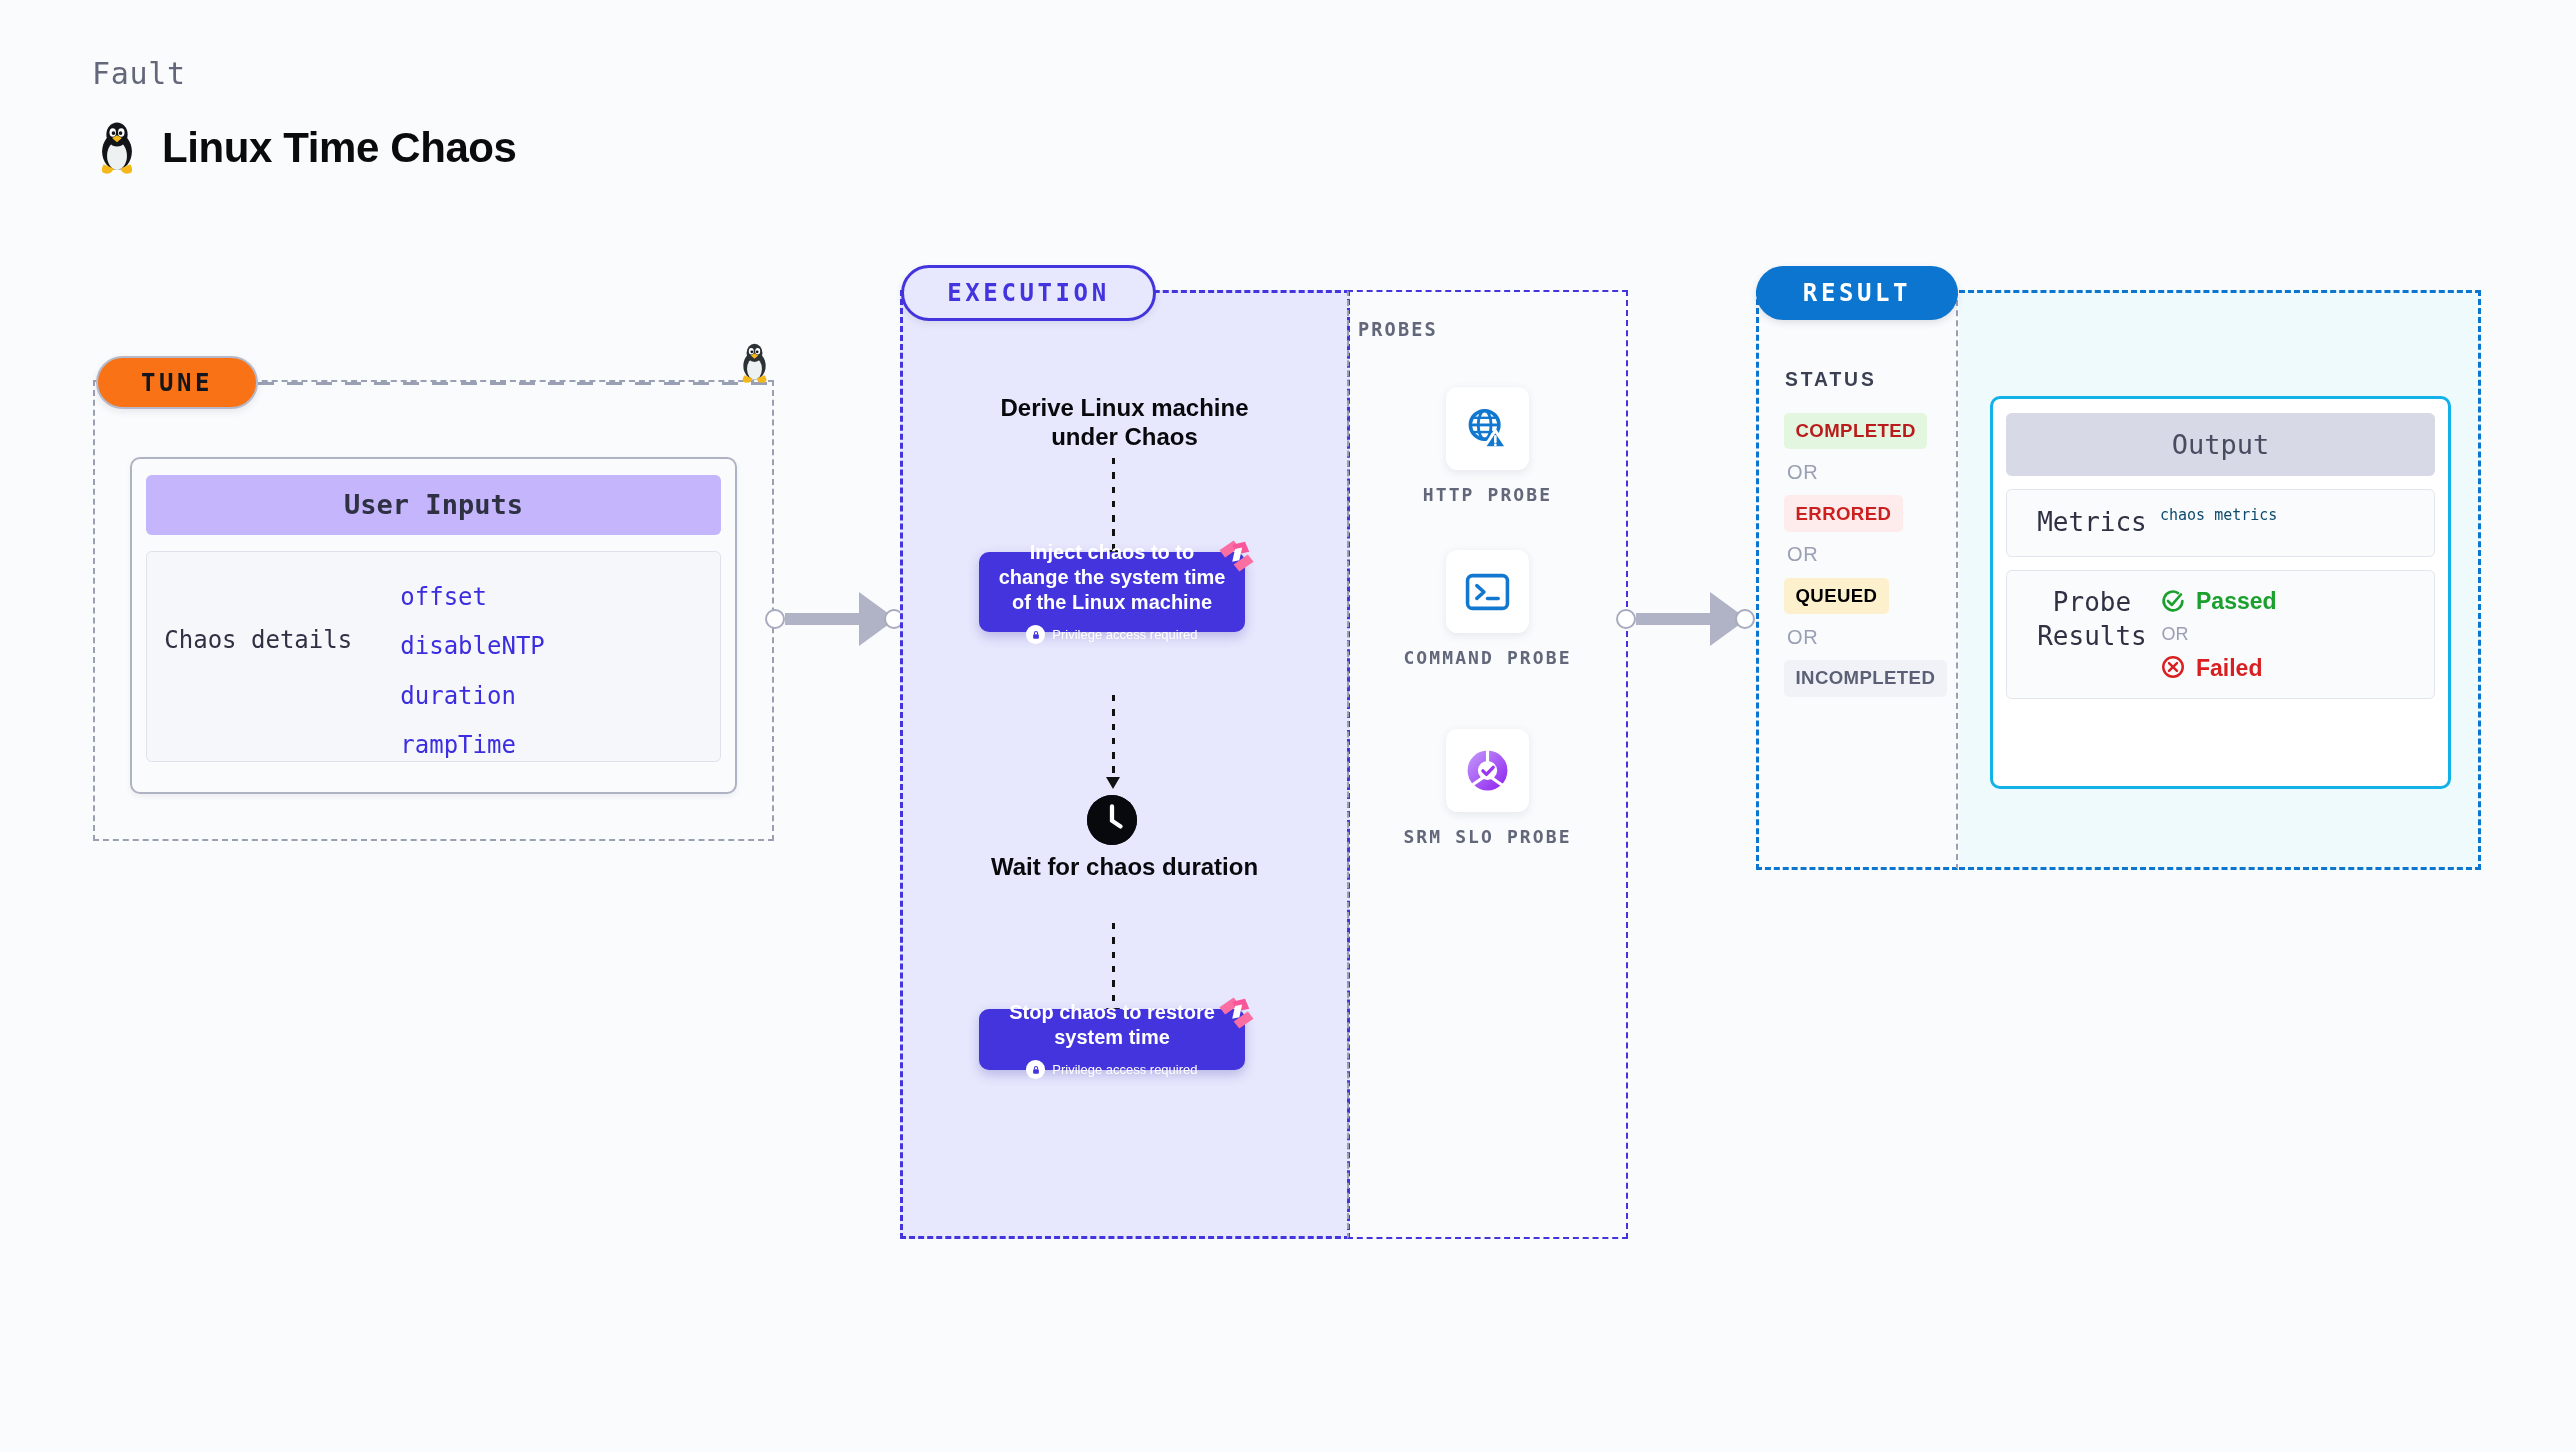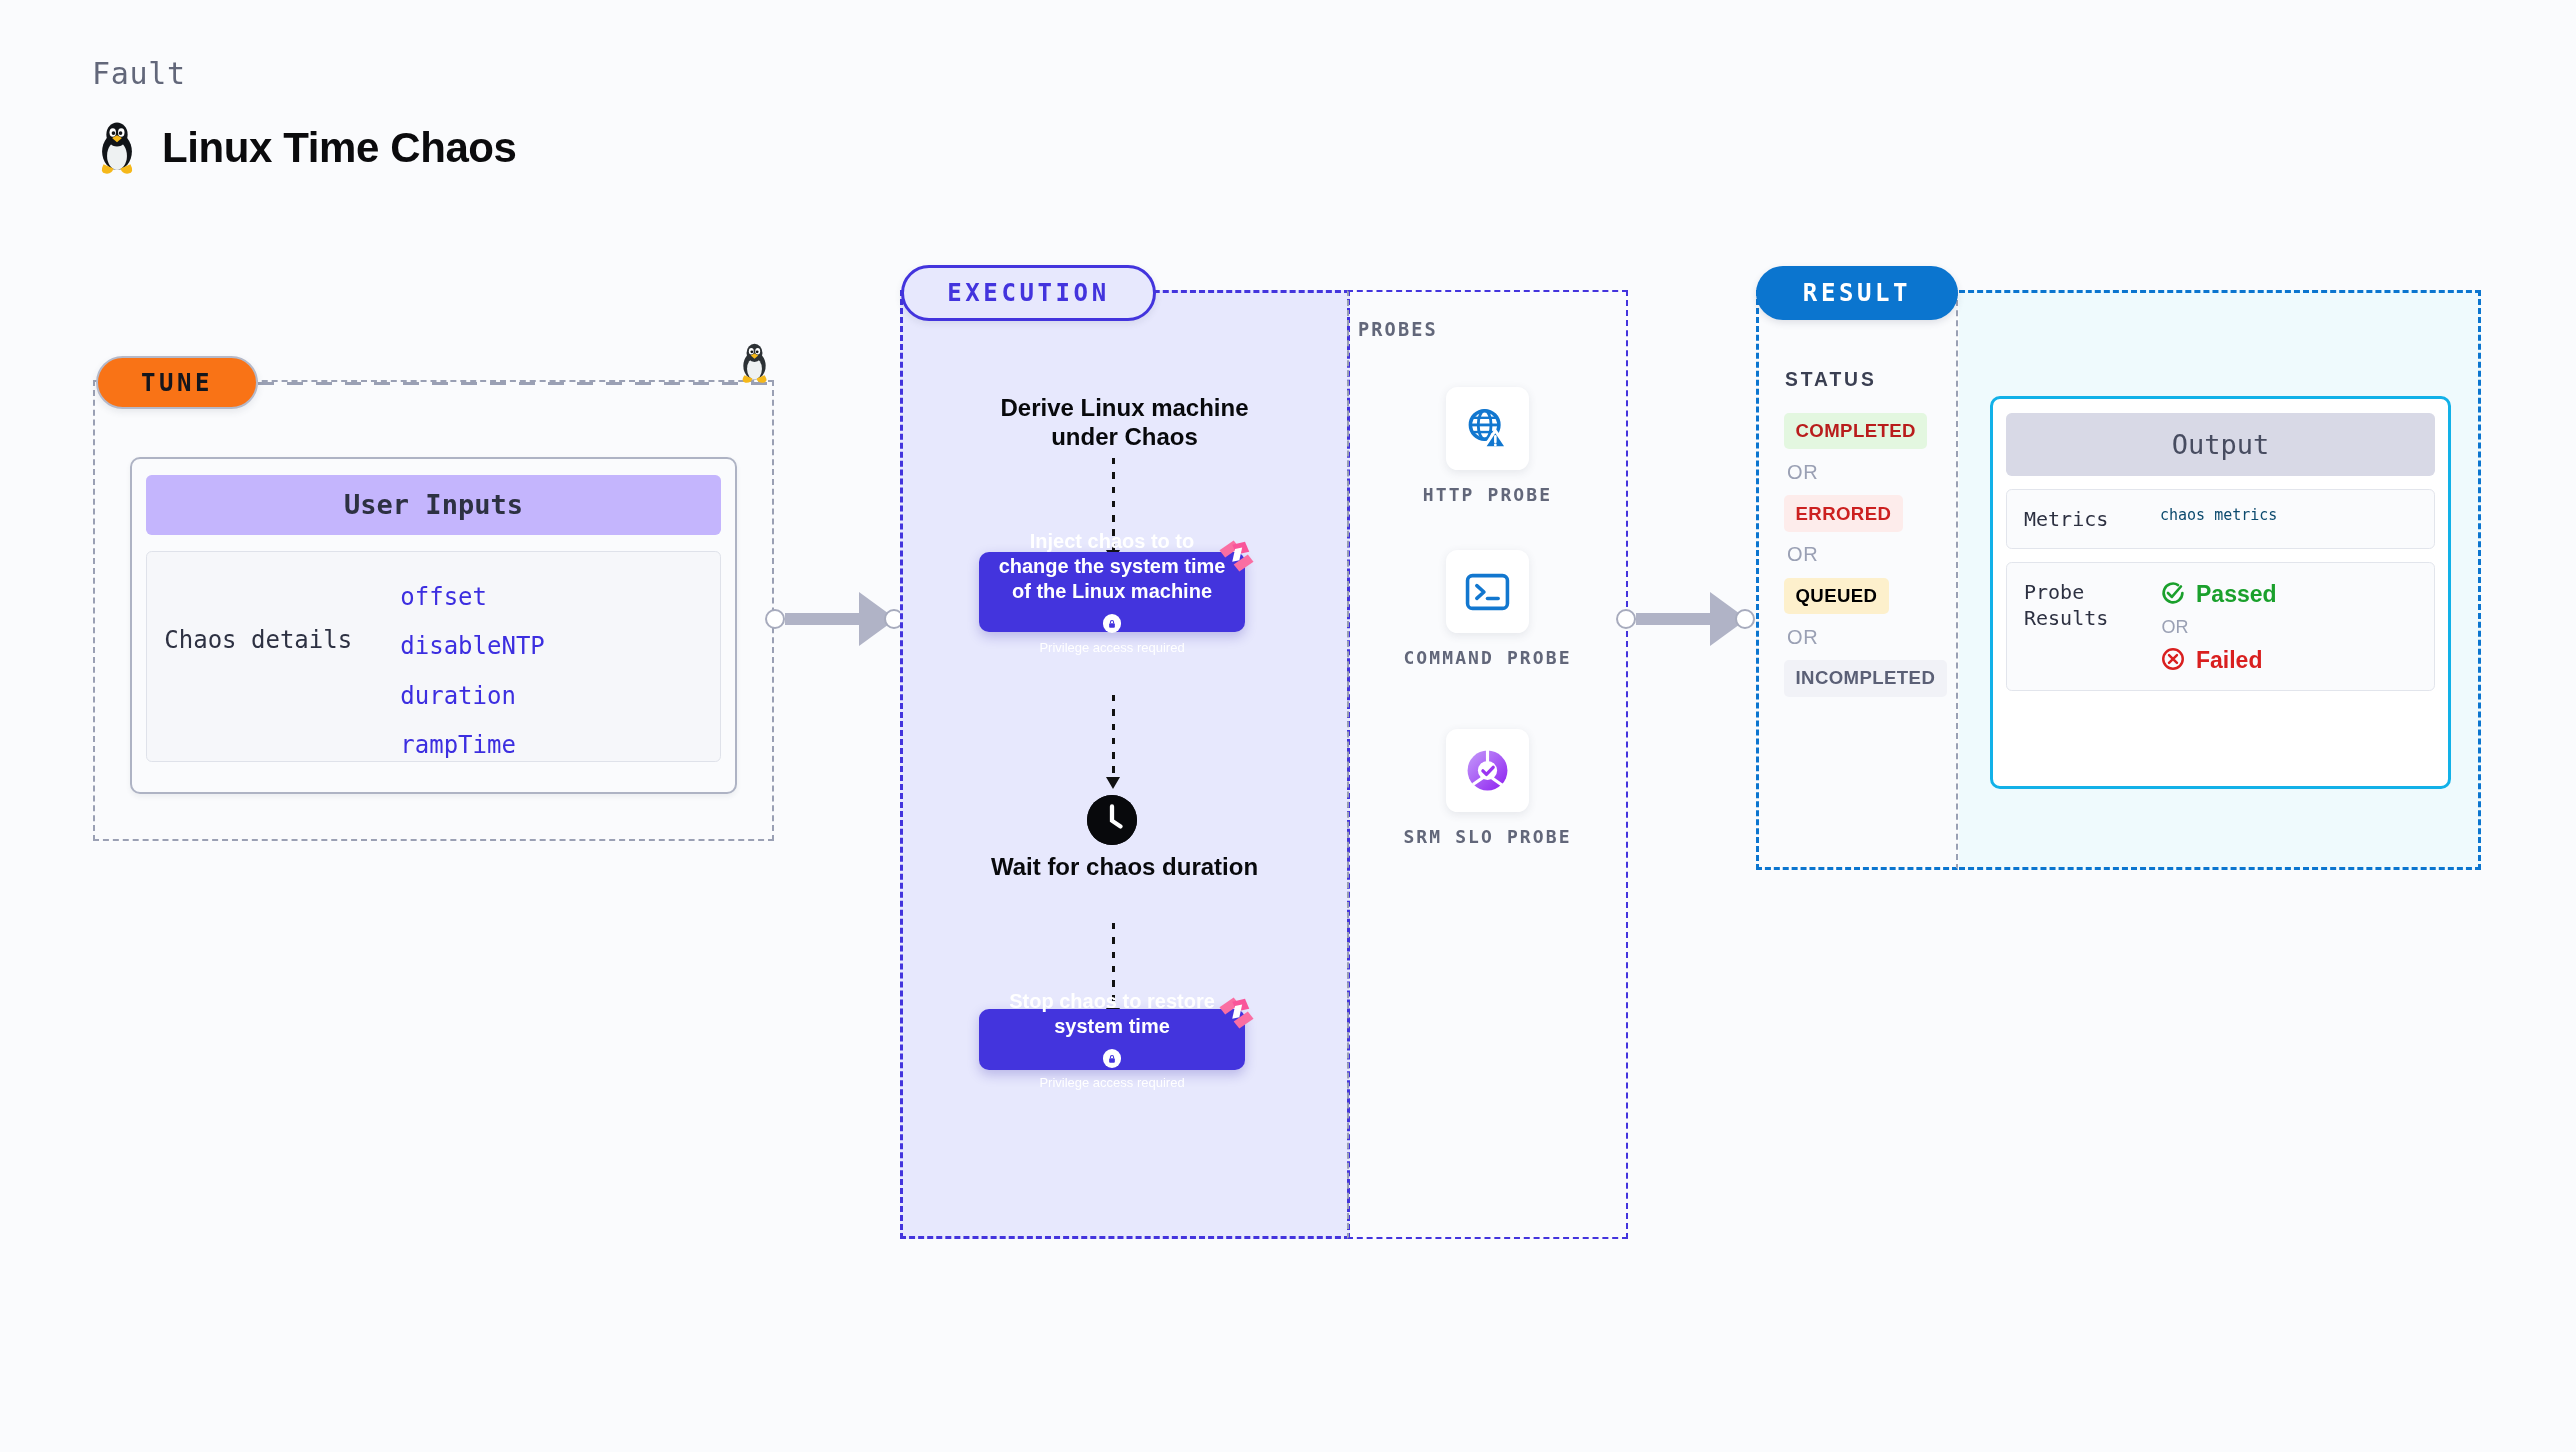--- a/index.html
+++ b/index.html
@@ -136,21 +136,21 @@
     position: absolute; border-radius: 10px; background: #4334dd;
     box-shadow: 0 4.3px 11.5px rgba(53,40,170,.25);
     display: flex; flex-direction: column; align-items: center; justify-content: center;
     padding: 13px 15.8px;
   }
   .chaos-box .cb-title {
     color: #fff; font-size: 20px; font-weight: 700; text-align: center; line-height: 1.26;
   }
   .chaos-box .cb-sub {
     margin-top: 10px; display: flex; align-items: center; gap: 7.2px;
-    color: #ffffff; font-size: 13px; flex-direction: column;
+    color: #ffffff; font-size: 13px;
   }
   .lock-badge {
     width: 18.6px; height: 18.6px; border-radius: 50%; background: #fff;
     display: flex; align-items: center; justify-content: center;
   }
   .cbox1 { left: 979px; top: 552px; width: 266px; height: 80px; }
   .cbox2 { left: 979px; top: 1009px; width: 266px; height: 61px; }
 
   .harness-logo { position: absolute; z-index: 5; }
 
@@ -208,22 +208,22 @@
   .out-header {
     margin: 14.3px 13px 0 13px; height: 63px; background: #d8d9e6; border-radius: 5.7px;
     display: flex; align-items: center; justify-content: center;
     font-family: "DejaVu Sans Mono", monospace; font-size: 27px; color: #474c60;
   }
   .out-row {
     margin: 13px 13px 0 13px; background: #fafbfd; border: 1.4px solid #e2e5ec;
     border-radius: 5.7px; display: flex; padding: 15.8px 7.2px 15.8px 17px;
   }
   .out-key {
-    font-family: "DejaVu Sans Mono", monospace; font-size: 20px; color: #2d3142;
-    width: 136px; line-height: 1.3;
+    font-family: "DejaVu Sans Mono", monospace; font-size: 26px; color: #2d3142;
+    width: 136px; line-height: 1.3; text-align: center;
   }
   .out-metric-val {
     font-family: "DejaVu Sans Mono", monospace; font-size: 15px; color: #0c4a6e;
   }
   .out-probe-vals { display: flex; flex-direction: column; gap: 8.6px; padding-top: 1.4px; }
   .pr-line { display: flex; align-items: center; gap: 10px; }
   .pr-pass { font-size: 23px; font-weight: 700; color: #1aa02c; }
   .pr-fail { font-size: 23px; font-weight: 700; color: #d91f1f; }
   .pr-or { font-size: 18px; color: #9aa0b4; margin-left: 1.4px; }
 

